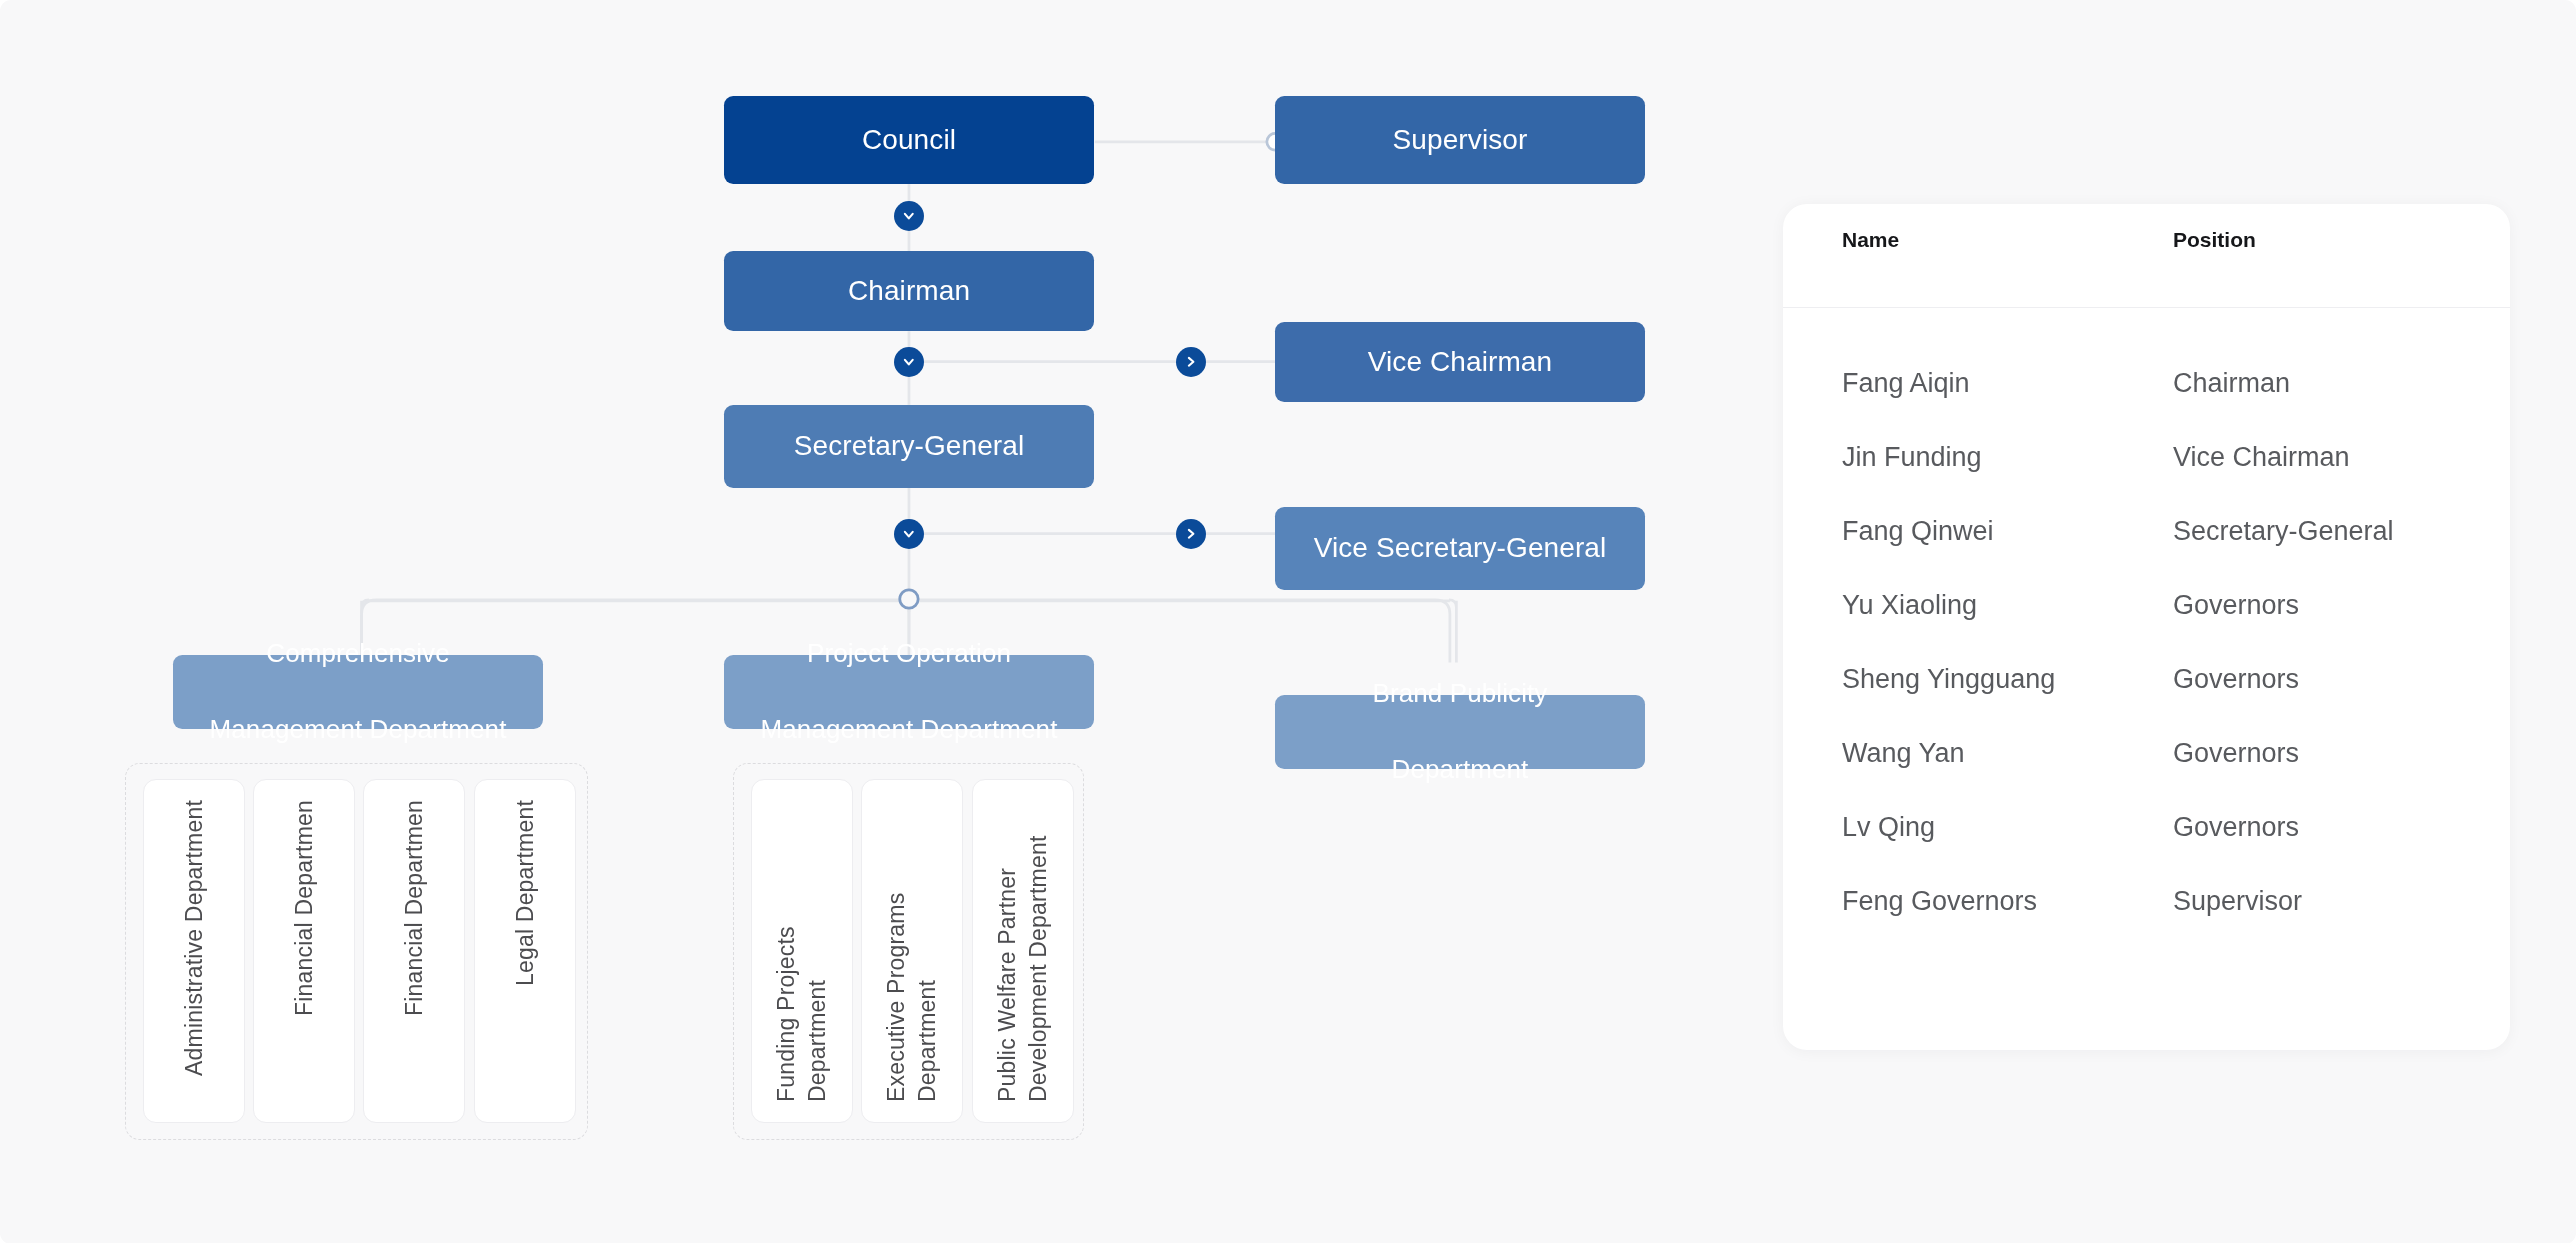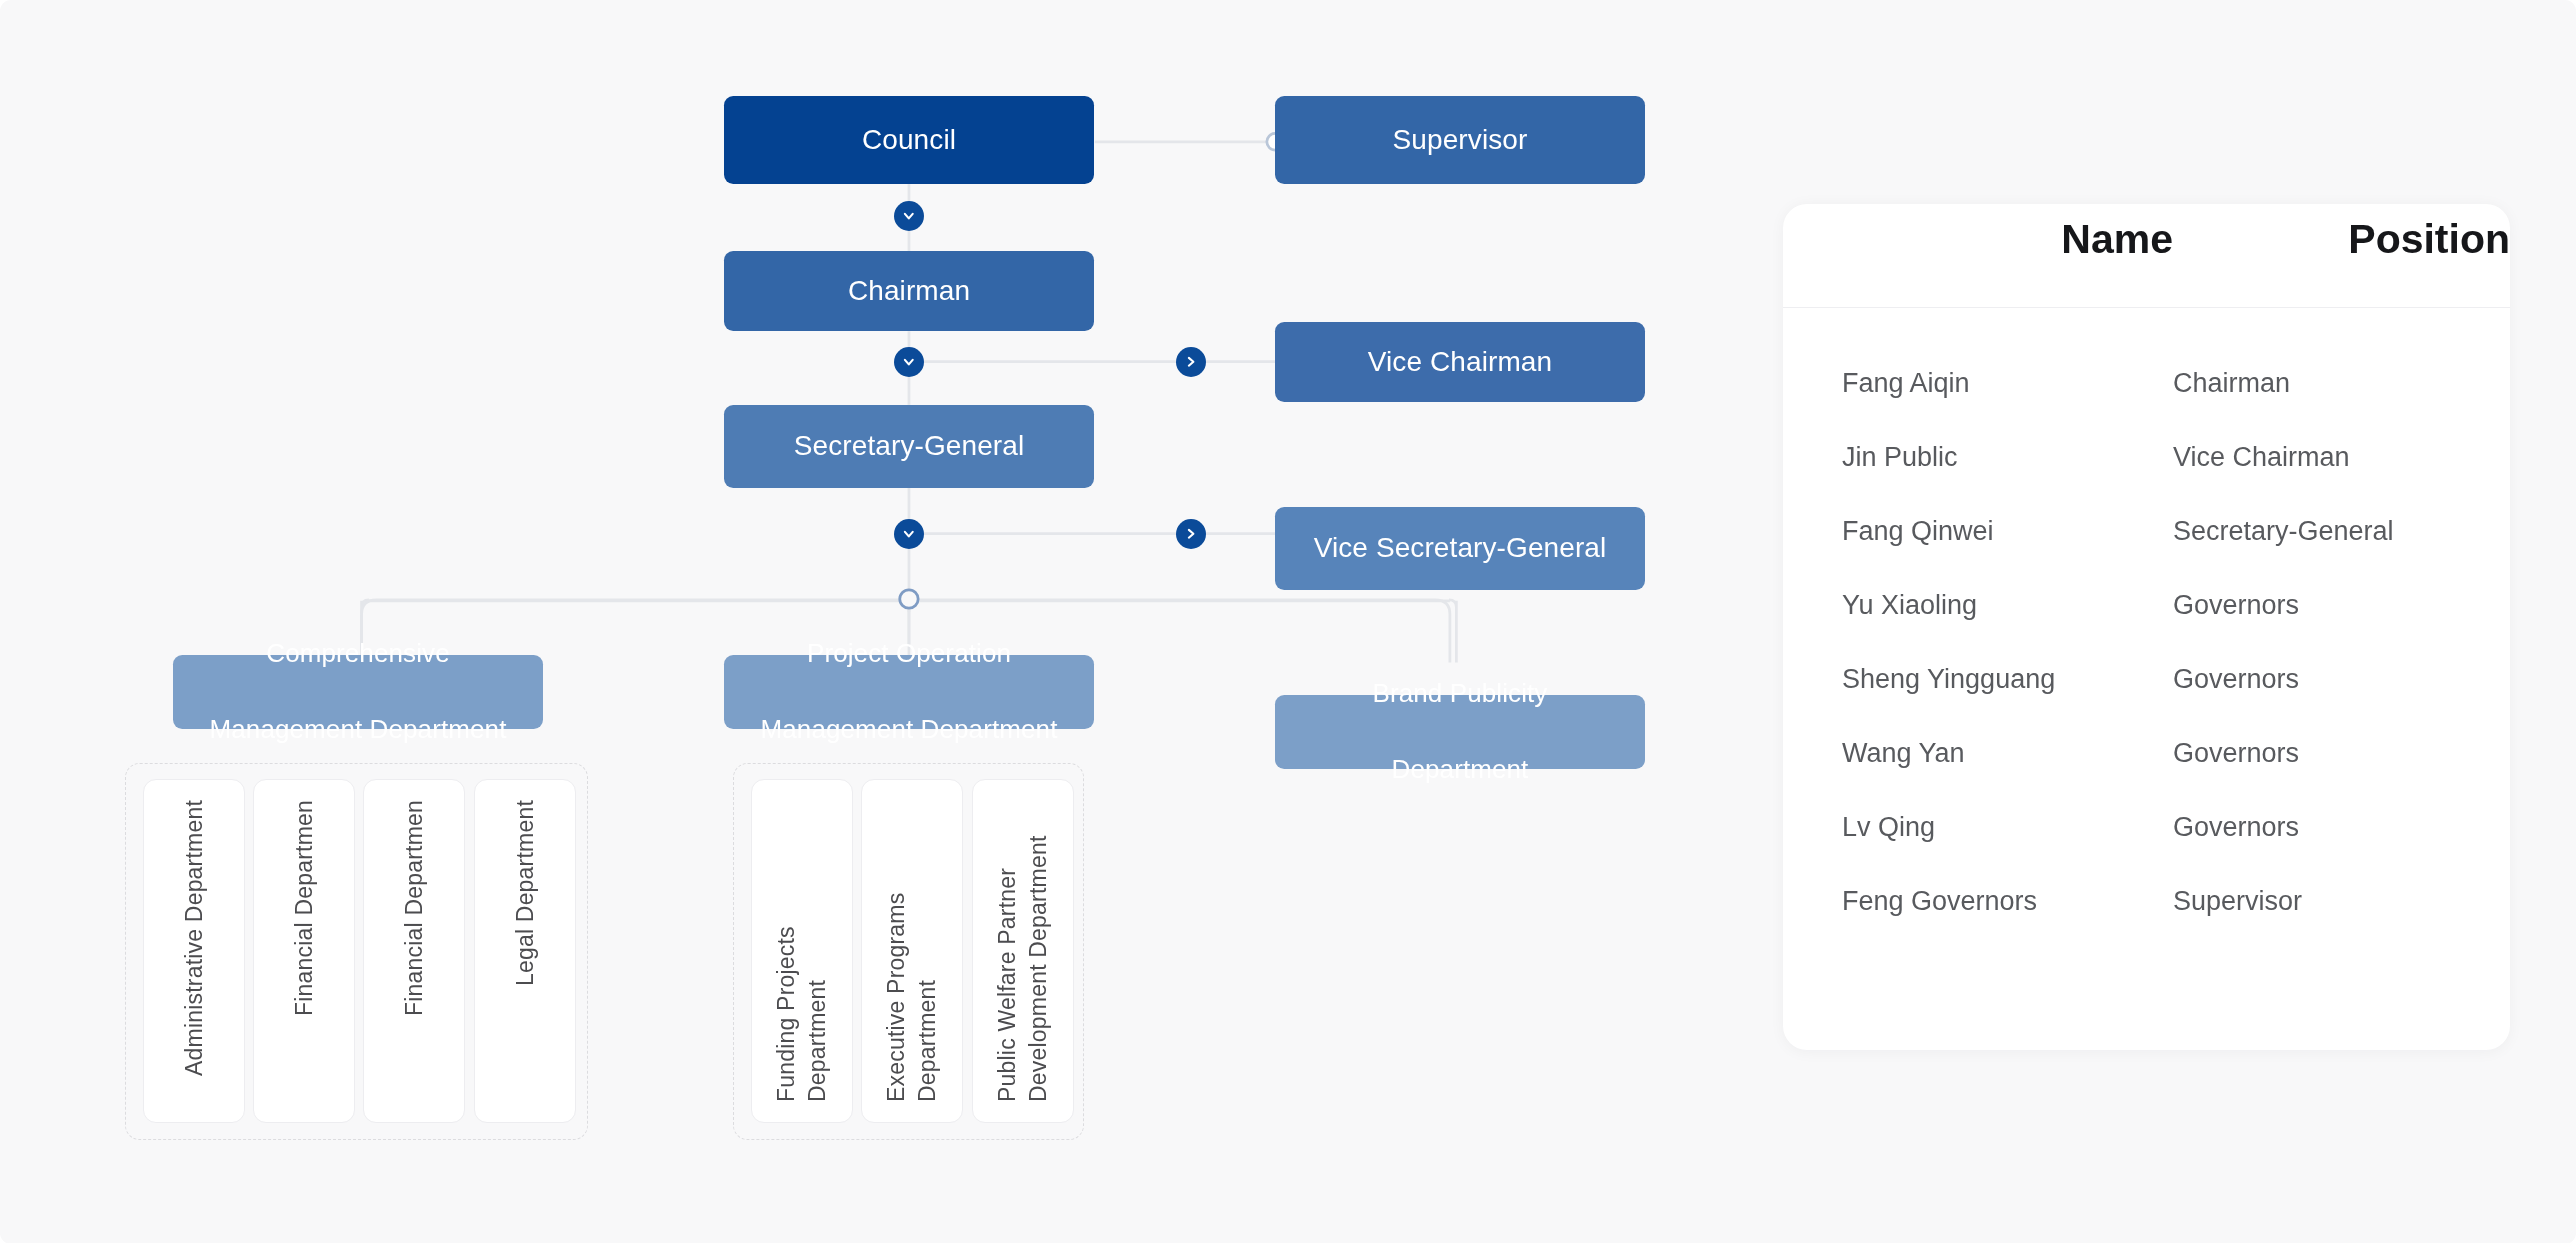--- a/index.html
+++ b/index.html
@@ -96,22 +96,22 @@
     border-radius: 24px;
     box-sizing: border-box;
     box-shadow: 0 1.8px 14.7px rgba(20,20,40,0.045);
   }
   #roster table {
     width: 100%;
     border-collapse: collapse;
     table-layout: fixed;
   }
   #roster th {
-    text-align: right;
-    font-size: 41px;
+    text-align: left;
+    font-size: 21px;
     font-weight: bold;
     color: #16171a;
     padding: 0 0 31px 0;
     border-bottom: 1.8px solid #eeeef1;
   }
   #roster td {
     text-align: left;
     font-size: 27px;
     color: #585a5e;
     padding: 0;
@@ -268,21 +268,21 @@
           <th class="c-name">Name</th>
           <th class="c-pos">Position</th>
         </tr>
       </thead>
       <tbody id="roster-body">
           <tr>
             <td class="c-name">Fang Aiqin</td>
             <td class="c-pos">Chairman</td>
           </tr>
           <tr>
-            <td class="c-name">Jin Public</td>
+            <td class="c-name">Jin Funding</td>
             <td class="c-pos">Vice Chairman</td>
           </tr>
           <tr>
             <td class="c-name">Fang Qinwei</td>
             <td class="c-pos">Secretary-General</td>
           </tr>
           <tr>
             <td class="c-name">Yu Xiaoling</td>
             <td class="c-pos">Governors</td>
           </tr>

